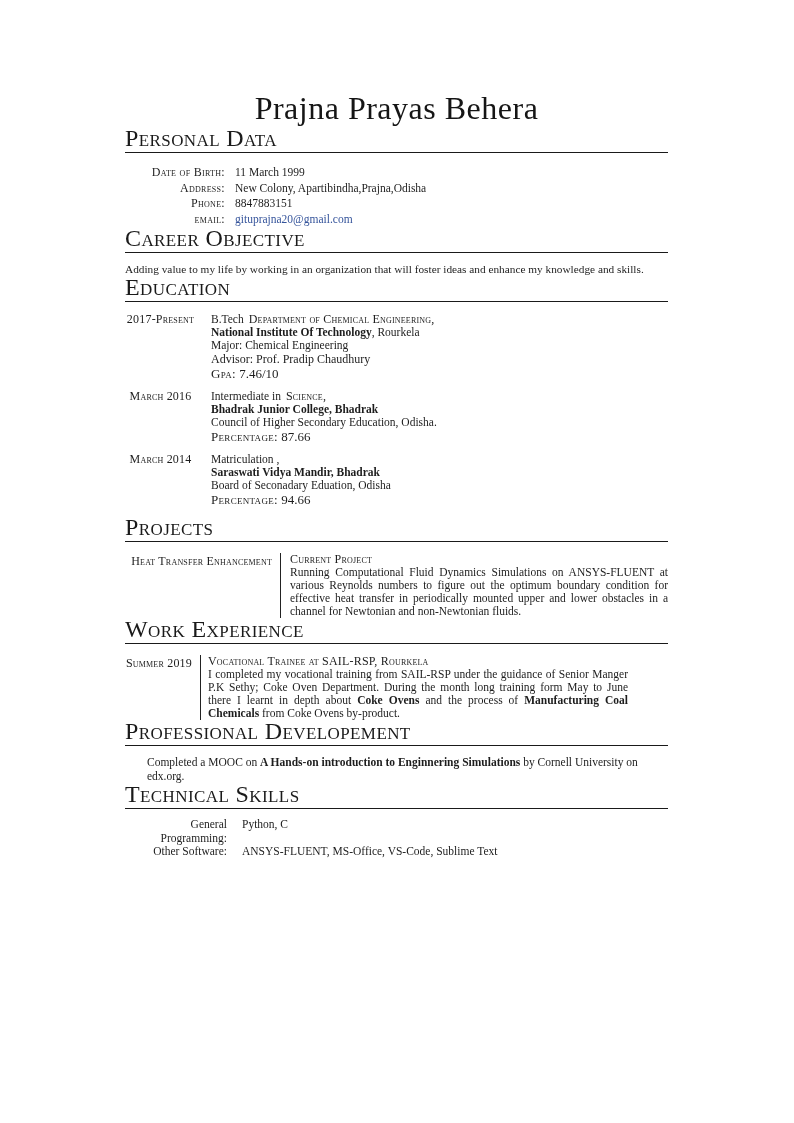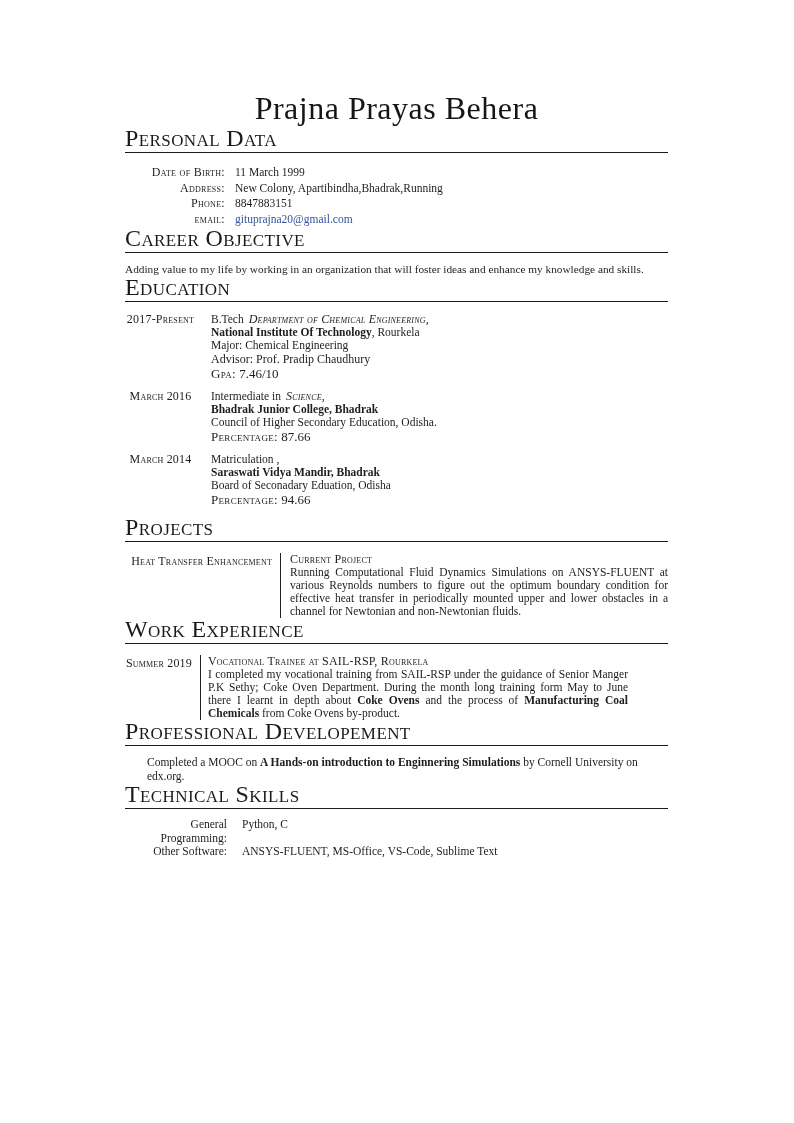--- a/index.html
+++ b/index.html
@@ -44,21 +44,21 @@
   .pvalue { margin-left: 10px; }
   .link { color: #35549b; text-decoration: none; cursor: pointer; }
 
   .objective { margin-top: 9px; font-size: 11.3px; line-height: 14px; }
 
   .edu-entries { margin-top: 11px; }
   .edu-entry { display: flex; font-size: 11.5px; line-height: 13px; margin-bottom: 9px; }
   .edu-date { width: 71px; flex: 0 0 71px; text-align: center; font-variant: small-caps; font-size: 12px; letter-spacing: 0.2px; }
   .edu-body { margin-left: 15px; }
   .sc2 { font-variant: small-caps; font-size: 12px; letter-spacing: 0.2px; }
-  .gap-l { margin-left: 5px; font-style: italic; }
+  .gap-l { margin-left: 5px; }
   .inst { font-weight: 700; }
   .adv-line { font-size: 12px; line-height: 14px; }
   .score-line { font-size: 13px; line-height: 15px; }
   .score-label { font-variant: small-caps; letter-spacing: 0.3px; }
 
   .proj-entries { margin-top: 11px; }
   .proj-entry { display: flex; font-size: 11.5px; }
   .proj-label { width: 147px; flex: 0 0 147px; text-align: right; font-variant: small-caps; font-size: 12px; letter-spacing: 0.2px; padding-top: 1px; }
   .proj-body { margin-left: 8px; border-left: 1.3px solid #222; padding-left: 9px; width: 417px; }
   .entry-title { font-variant: small-caps; font-size: 12px; letter-spacing: 0.2px; line-height: 13px; }
@@ -86,21 +86,21 @@
 
   <section>
     <h2 class="sec mt-pd">Personal Data</h2>
     <div class="pd-rows">
       <div class="prow">
         <span class="plabel">Date of Birth:</span>
         <span class="pvalue">11 March 1999</span>
       </div>
       <div class="prow">
         <span class="plabel">Address:</span>
-        <span class="pvalue">New Colony, Apartibindha,Bhadrak,Running</span>
+        <span class="pvalue">New Colony, Apartibindha,Prajna,Odisha</span>
       </div>
       <div class="prow">
         <span class="plabel">Phone:</span>
         <span class="pvalue">8847883151</span>
       </div>
       <div class="prow">
         <span class="plabel">email:</span>
         <a class="pvalue link">gituprajna20@gmail.com</a>
       </div>
     </div>

